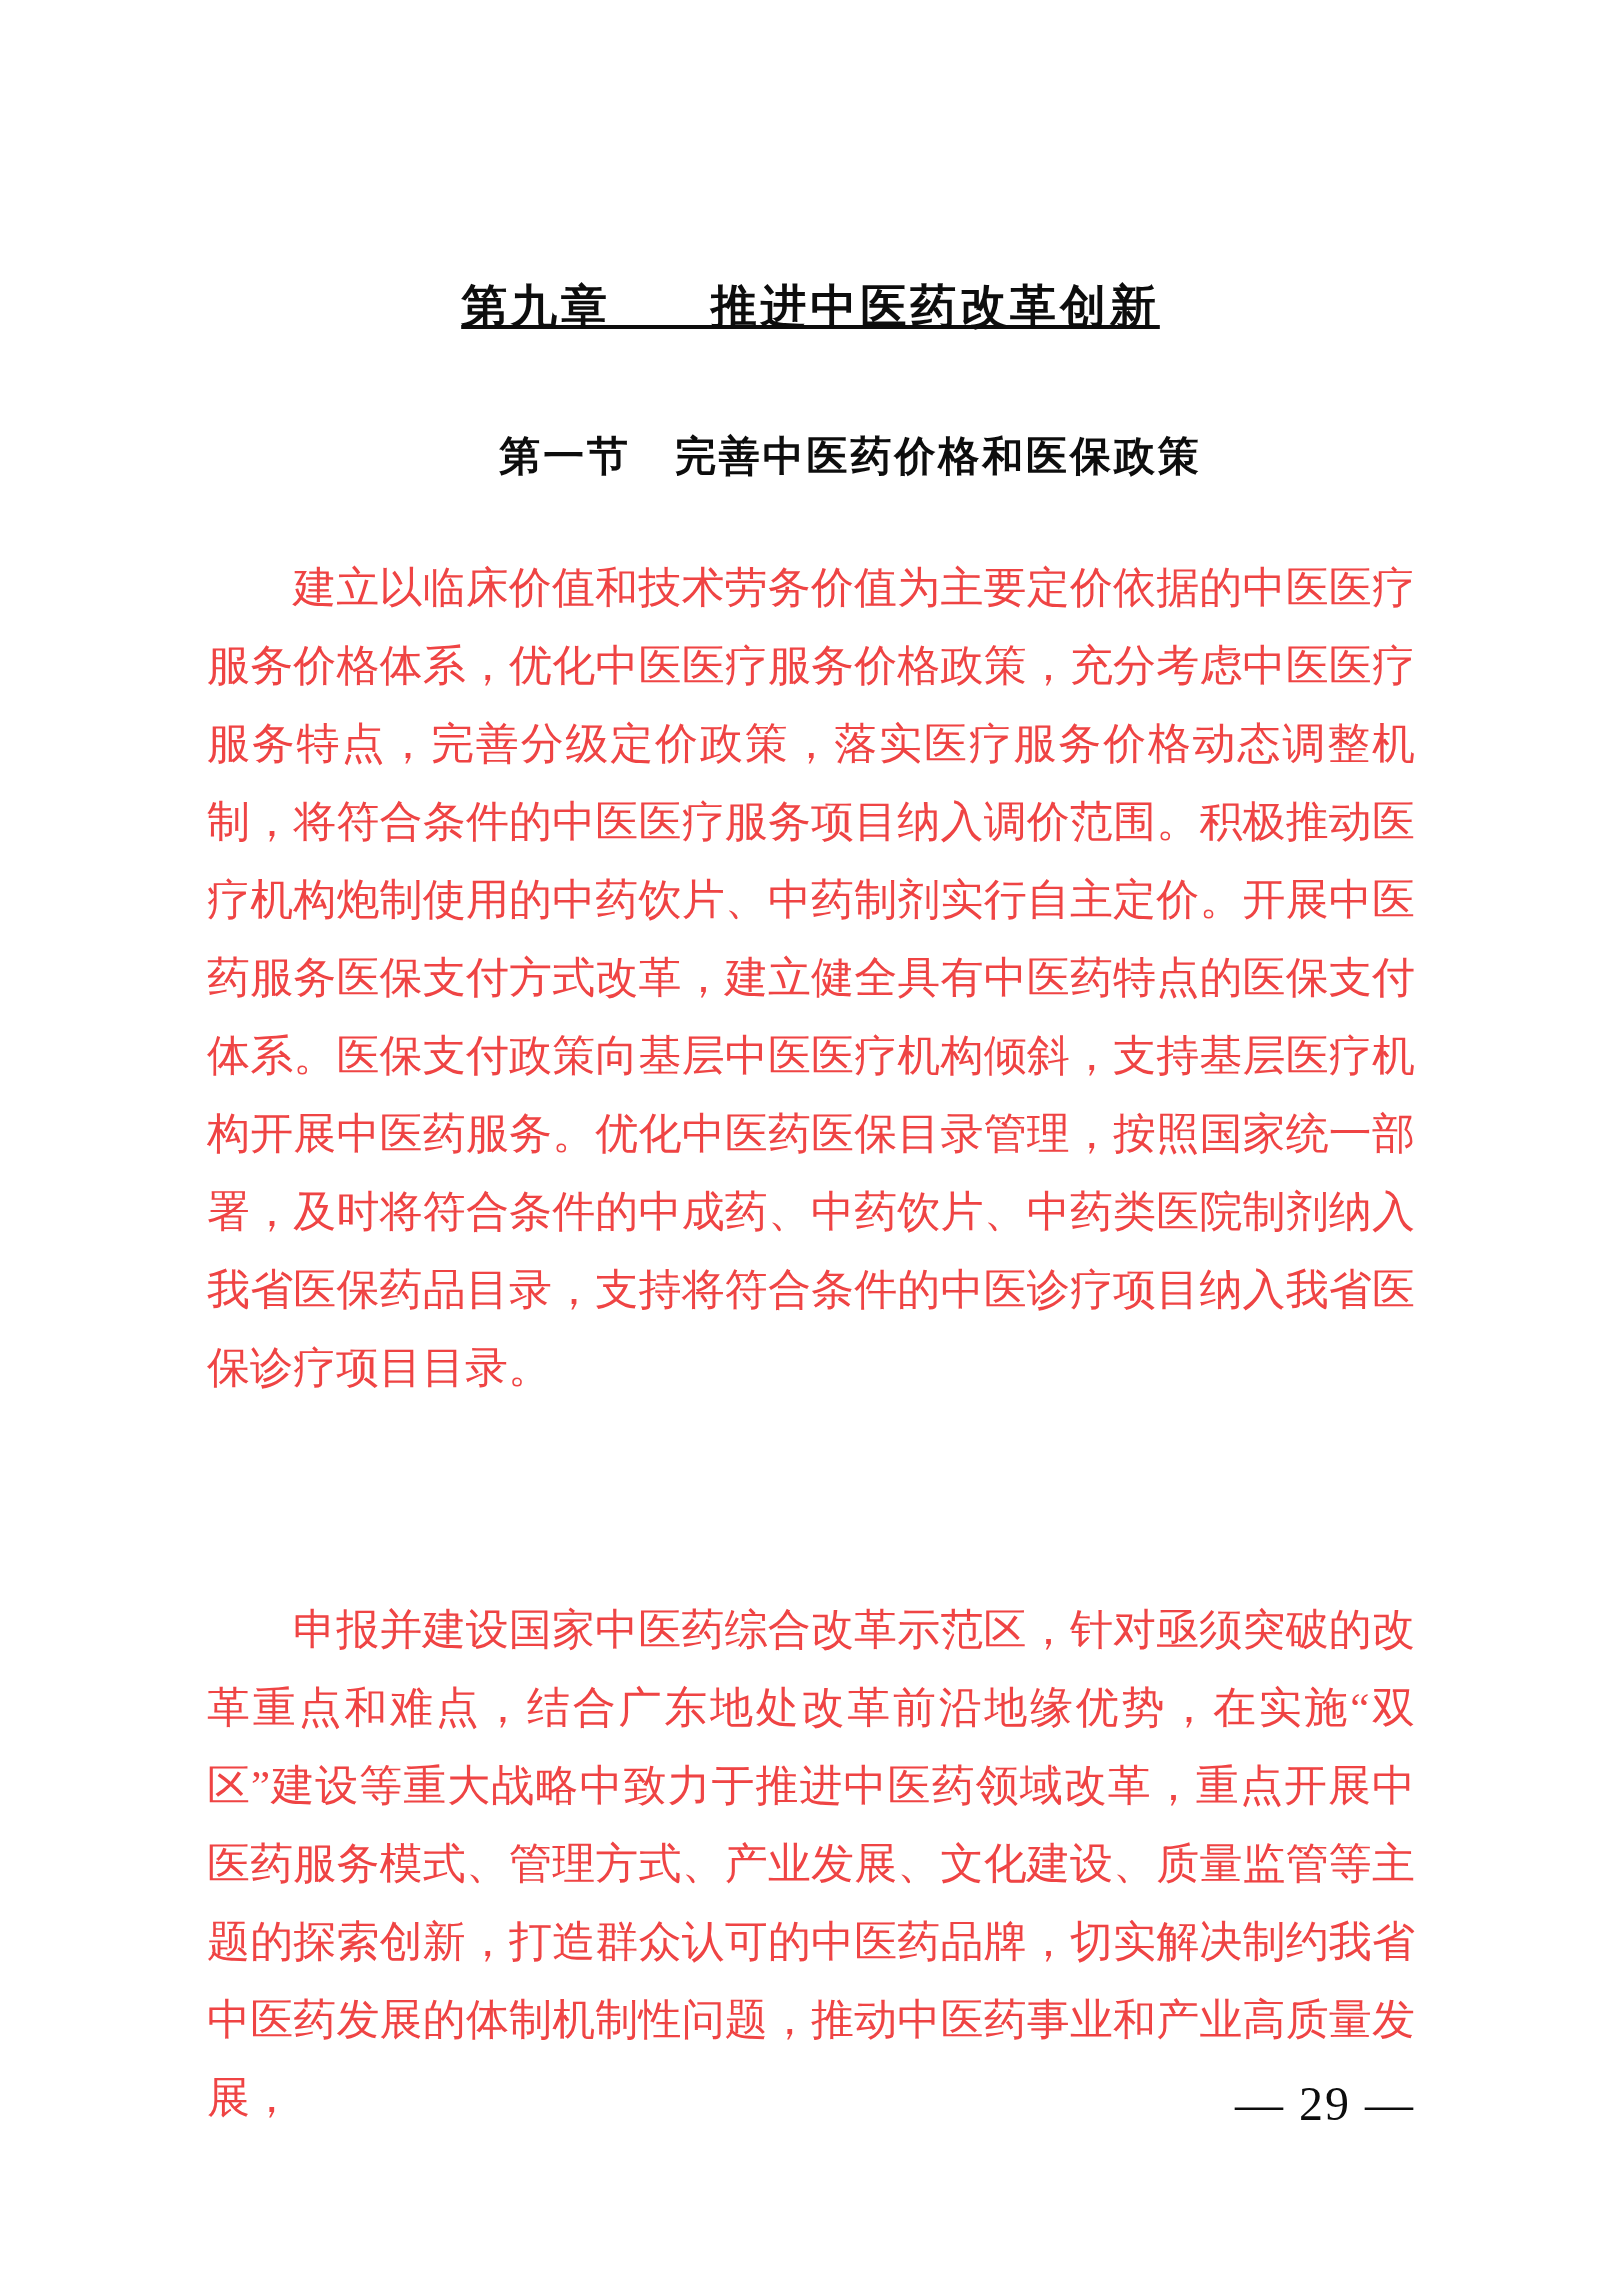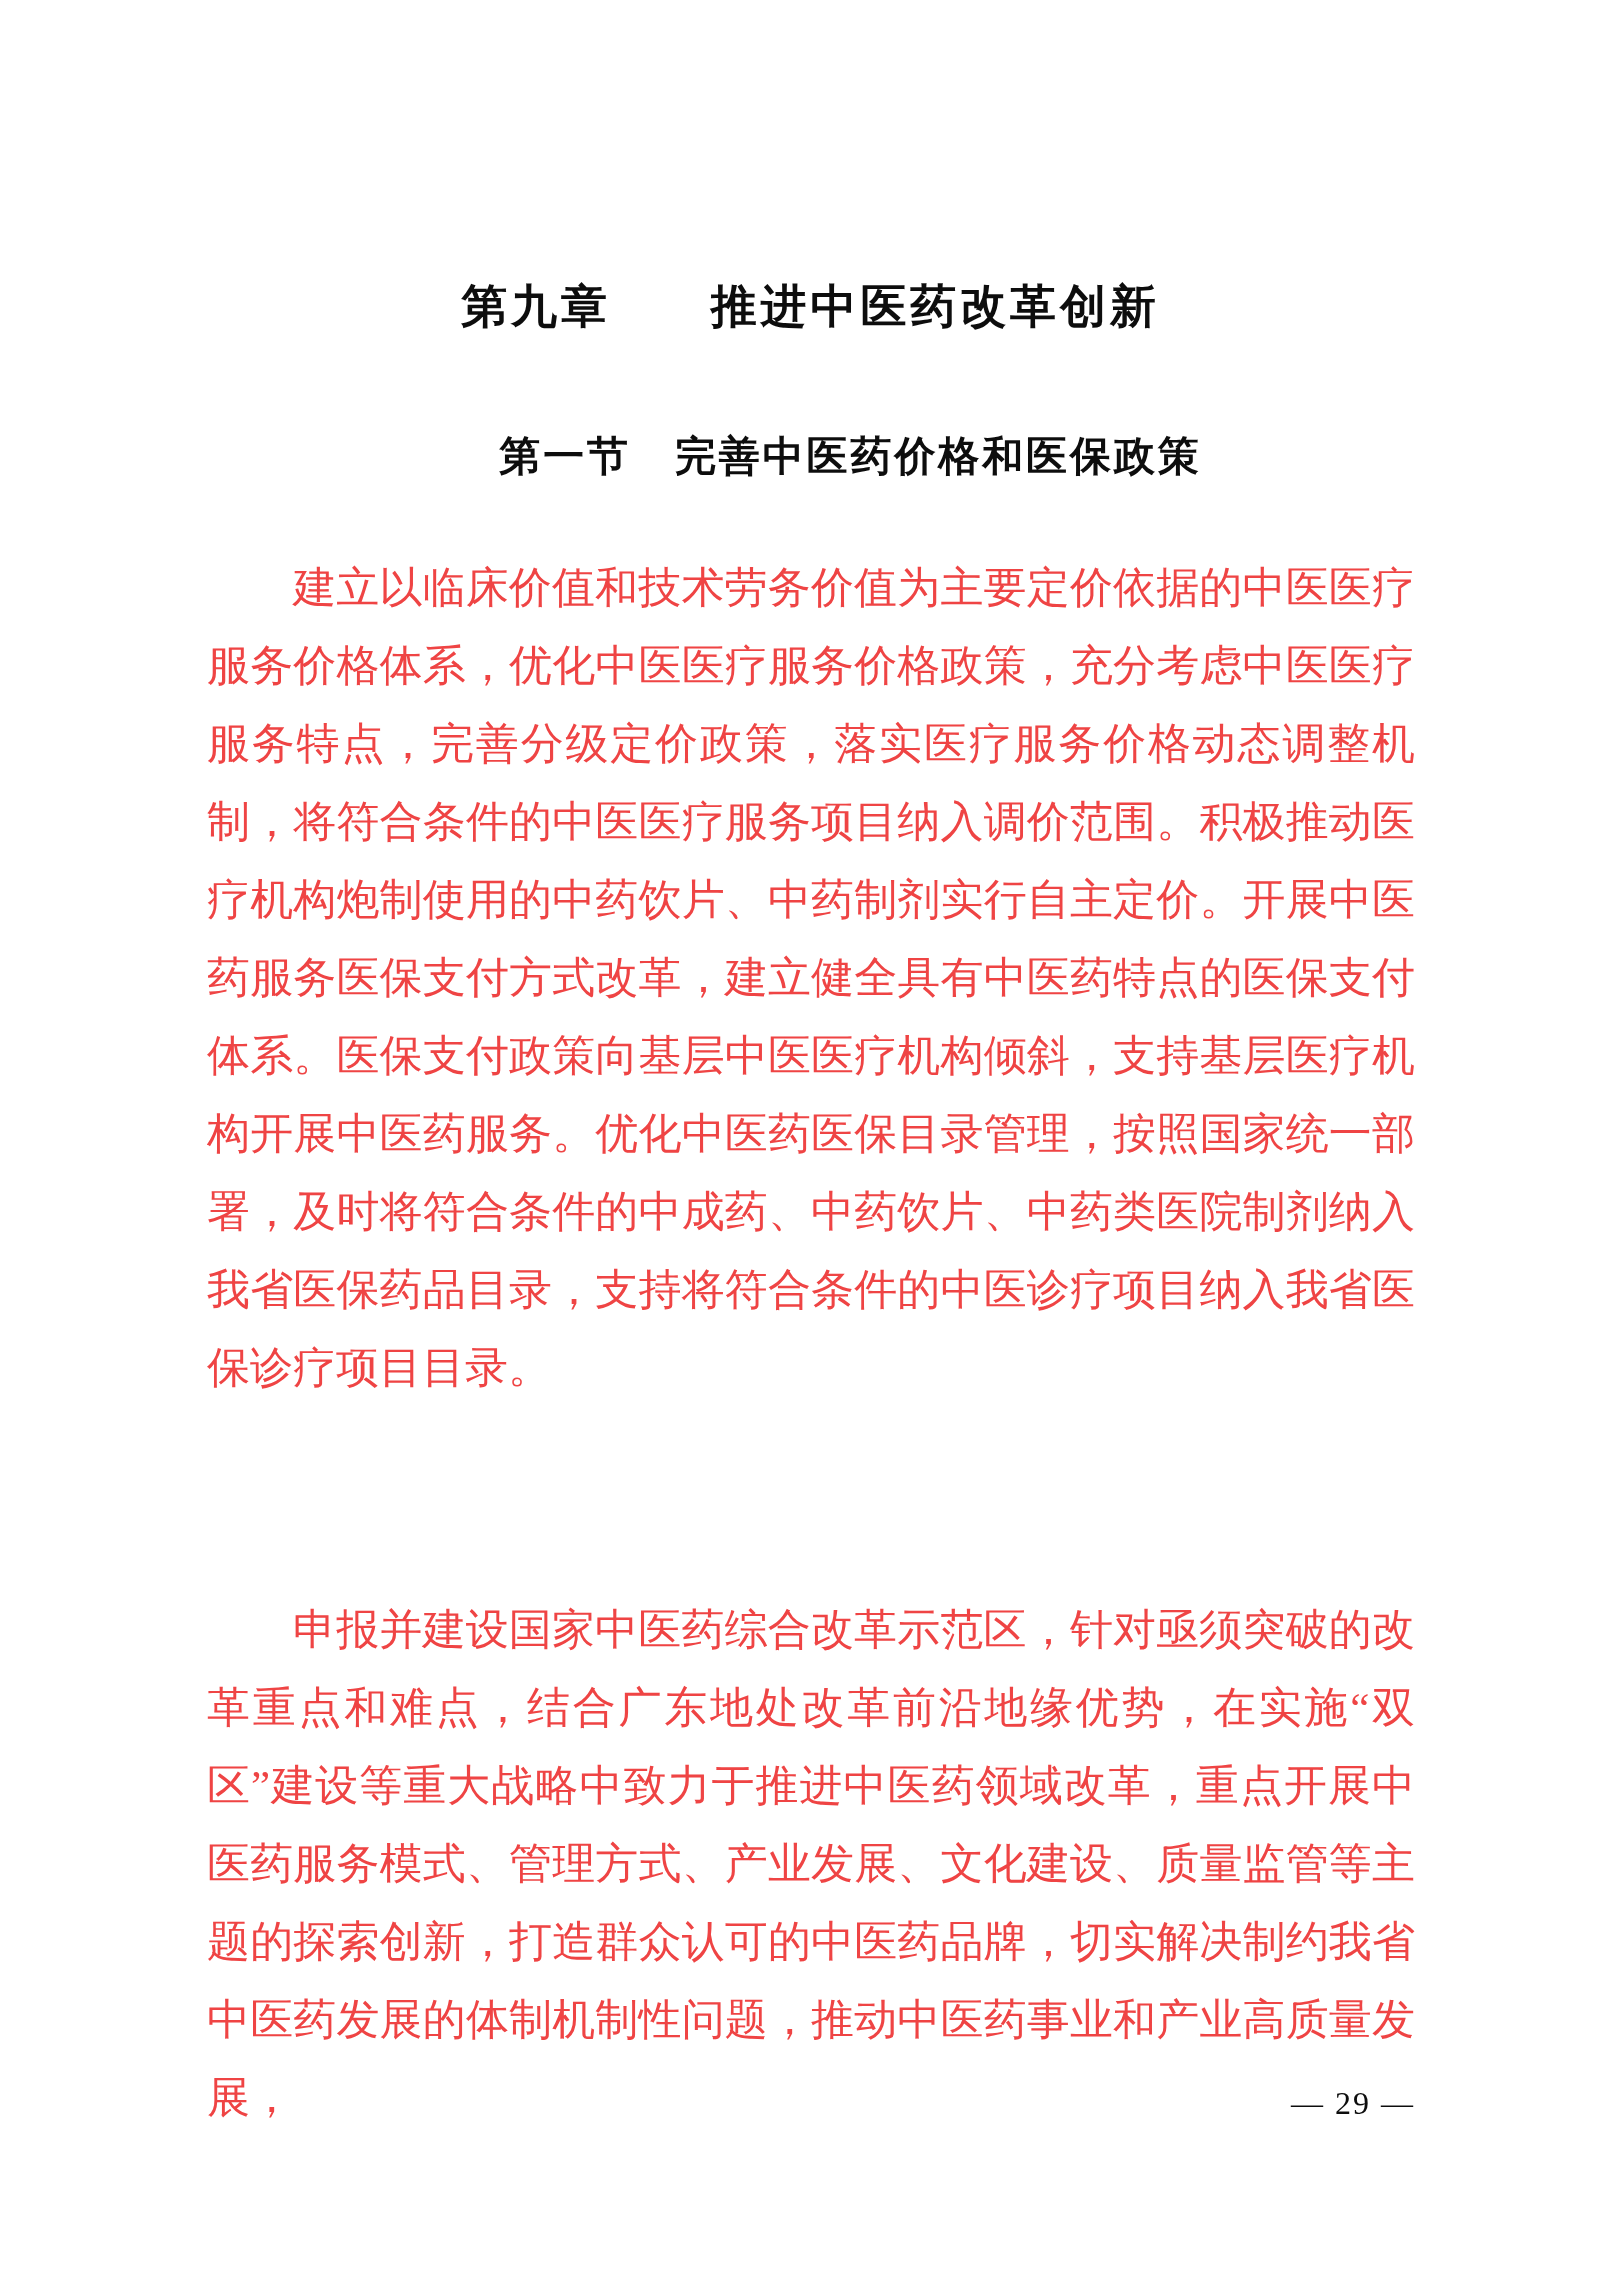--- a/index.html
+++ b/index.html
@@ -22,20 +22,21 @@
     width: 100%;
     margin: 0;
     text-align: center;
     font-family: "Liberation Serif", serif;
     font-size: 46px;
     font-weight: bold;
     line-height: 63px;
     letter-spacing: 3.9px;
     color: #0d0d0d;
     white-space: pre;
+    text-decoration: underline;
   }
   .section-title {
     position: absolute;
     left: 0;
     width: 100%;
     margin: 0;
     text-align: center;
     font-family: "Liberation Sans", sans-serif;
     font-size: 41px;
     font-weight: bold;
@@ -61,21 +62,21 @@
     word-break: break-all;
     text-indent: 86px;
   }
   .body-text.p1 { top: 549px; }
   .body-text.p2 { top: 1591px; }
   .page-number {
     position: absolute;
     top: 2080px;
     right: 206px;
     font-family: "Liberation Serif", serif;
-    font-size: 32px;
+    font-size: 48px;
     line-height: 47px;
     letter-spacing: 2px;
     color: #0d0d0d;
     white-space: pre;
   }
 </style>
 </head>
 <body>
 
 <div class="page">

